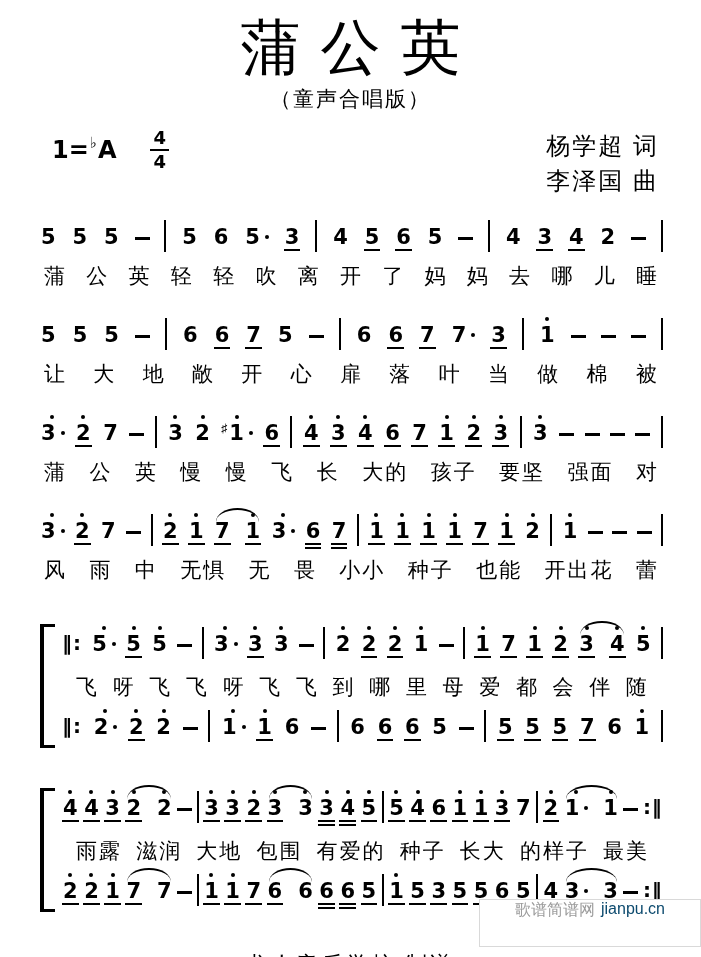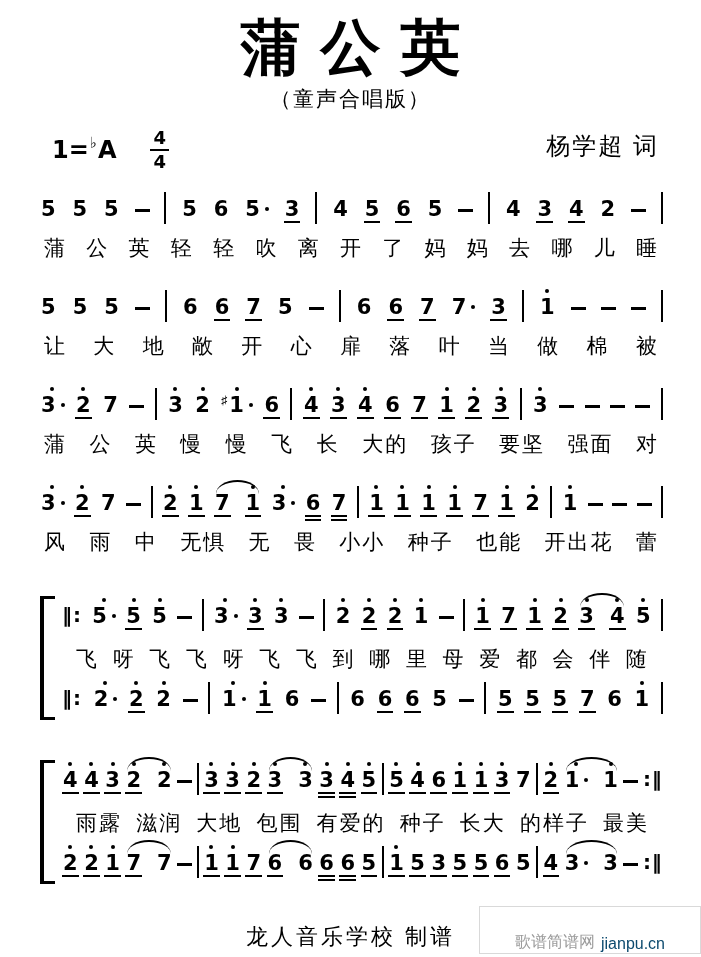--- a/index.html
+++ b/index.html
@@ -10,21 +10,21 @@
     background:#fff;
     overflow:hidden;
     font-family:"Liberation Sans","DejaVu Sans",sans-serif;
     color:#000;
   }
   
   .title{
     margin:16px 0 0;
     text-align:center;
     font-family:"DejaVu Serif",serif;
-    font-weight:700;
+    font-weight:400;
     font-size:60px;
     letter-spacing:20px;
     text-indent:20px;
     line-height:1.05;
   }
   .subtitle{
     text-align:center;
     font-size:21px;
     letter-spacing:2px;
     margin-top:6px;
@@ -120,25 +120,25 @@
   .duet .lyrics{margin:8px 14px 6px;}
   .syl{letter-spacing:2px;white-space:nowrap;}
   
   .footer{
     text-align:center;
     font-size:22px;
     letter-spacing:3px;
     margin-top:38px;
   }
   .watermark{
-    position:absolute;right:0;bottom:3px;
+    position:absolute;right:0;bottom:10px;
     width:220px;height:46px;
     border:1px solid #d9d9d9;
     background:#fff;
-    display:flex;align-items:flex-end;justify-content:center;
+    display:flex;align-items:flex-start;justify-content:center;
     gap:6px;
     font-size:16px;
   }
 </style>
 </head>
 <body>
 
 <div class="page">
 
   <h1 class="title">蒲公英</h1>
@@ -149,20 +149,21 @@
       <span>1=</span>
         <span class="flat">♭</span>
         <span>A</span>
       <span class="timesig">
         <span class="num">4</span>
         <span class="den">4</span>
       </span>
     </div>
     <div class="credits">
       <div>杨学超 词</div>
+      <div>李泽国 曲</div>
     </div>
   </div>
 
   <div id="score">
       <div class="system single">
         <div class="sys-inner">
           <div class="notes-row">
             <span class="note">
               <span class="odot empty"></span>
               <span class="nrow">

